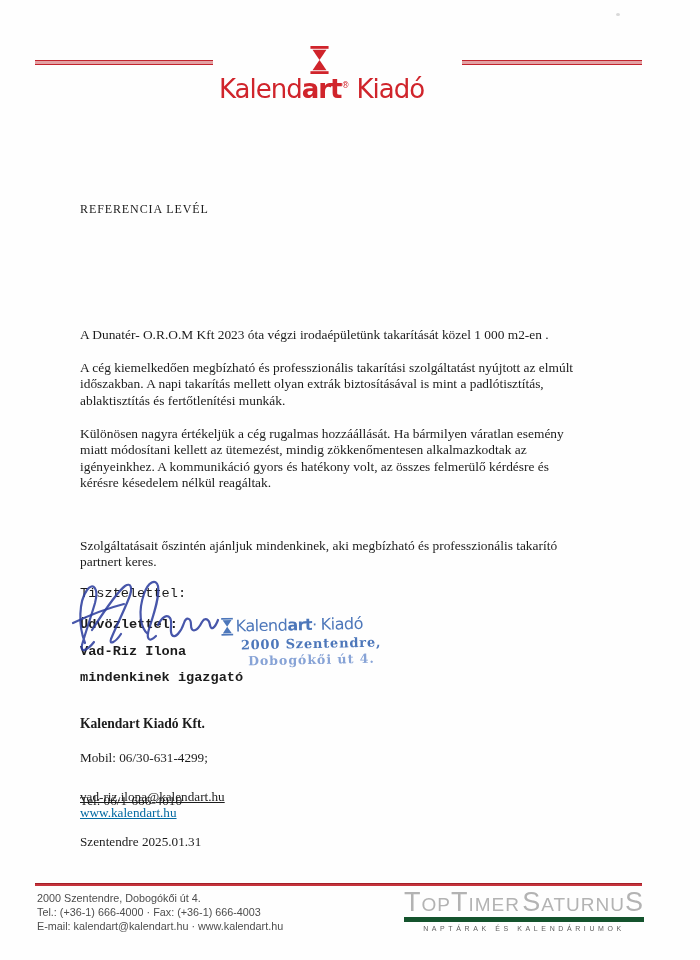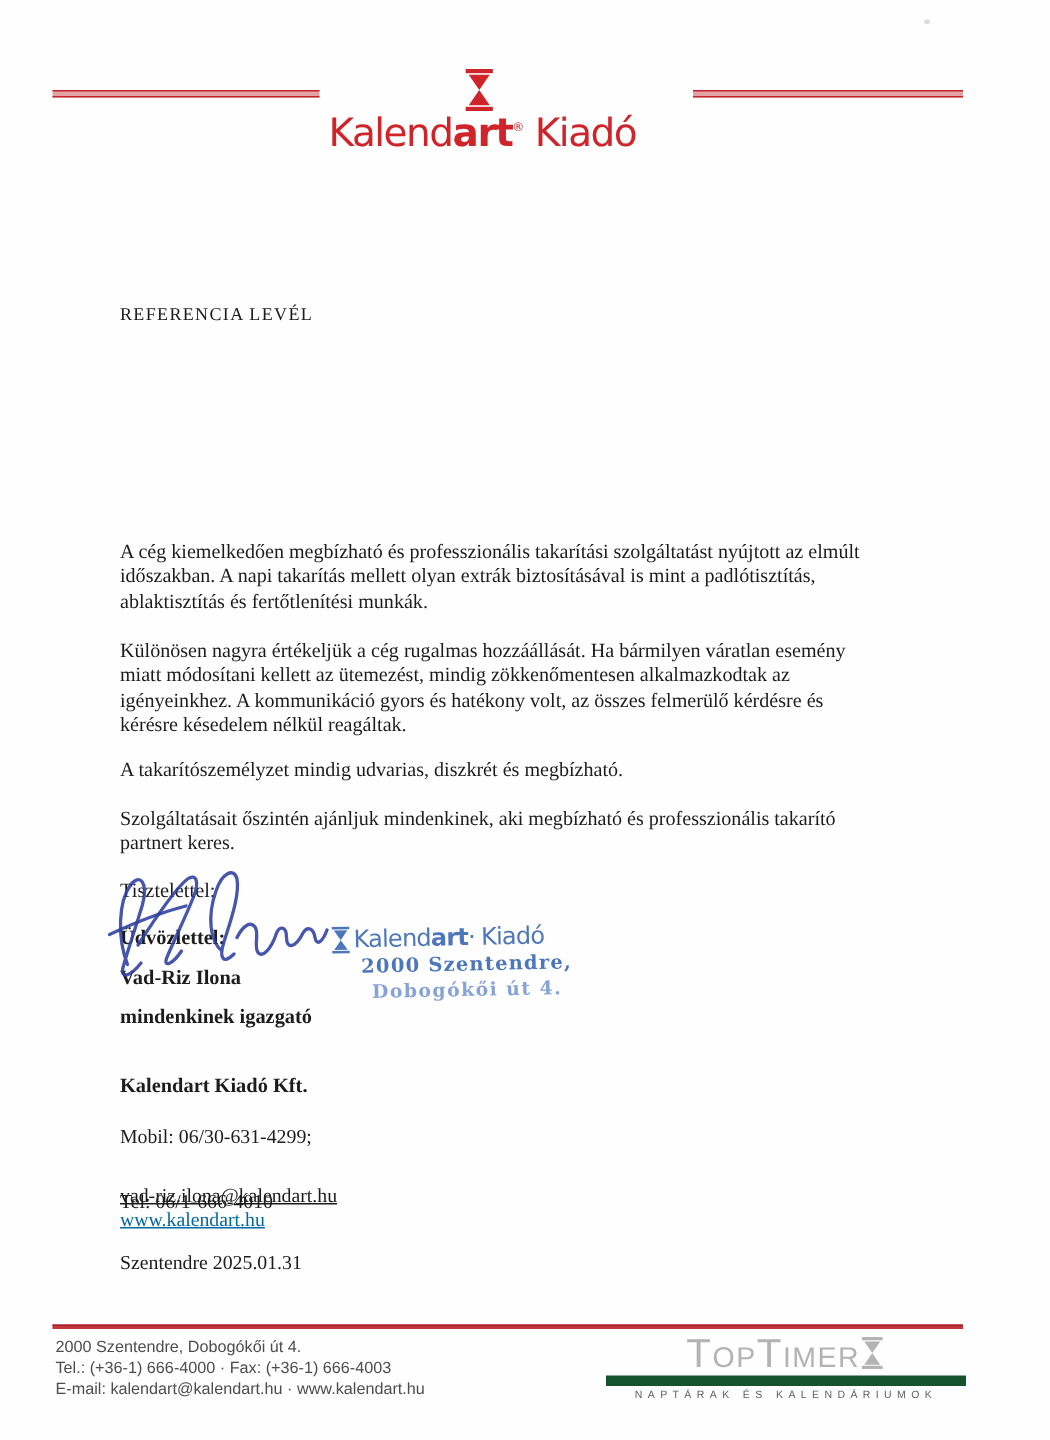--- a/index.html
+++ b/index.html
@@ -20,21 +20,21 @@
   .logo .hg { width:21px; height:28px; margin-right:4px; }
   .logo-text { font-family:"DejaVu Sans", sans-serif; font-size:26px; letter-spacing:-1px; white-space:nowrap; }
   .logo-text .bold { font-weight:bold; }
   .logo-text sup { font-size:8px; vertical-align:10px; letter-spacing:0; }
   .logo-text .word2 { margin-left:7px; }
   .speck { position:absolute; left:616px; top:13px; width:4px; height:3px; background:#d9d9d9; border-radius:50%; }
   
   #title { position:absolute; left:80px; top:202px; font-size:12px; letter-spacing:0.9px; }
   .para { position:absolute; left:80px; width:590px; font-size:13.4px; line-height:16.3px; white-space:pre-line; }
   #p1 { top:327px; } #p2 { top:360px; } #p3 { top:426px; } #p4 { top:505px; } #p5 { top:538px; }
-  .sig-text { position:absolute; left:80px; font-size:13.6px; white-space:nowrap; }
+  .sig-text { position:absolute; left:80px; font-size:13.6px; white-space:nowrap;font-family:Liberation Mono, monospace; }
   #closing1 { top:586px; }
   #closing2 { top:617px; font-weight:bold; }
   #signer   { top:644px; font-weight:bold; }
   #role     { top:670px; font-weight:bold; }
   #signature-svg { position:absolute; left:68px; top:573px; width:152px; height:92px; }
   #signature-svg path { stroke:#2e3f9e; stroke-width:2.2; fill:none; stroke-linecap:round; stroke-linejoin:round; opacity:.88; }
   
   .stamp { position:absolute; left:221px; top:615px; width:180px; color:#4d77ba; transform:rotate(-1.2deg); }
   .stamp-line1 { display:flex; align-items:center; font-family:"DejaVu Sans", sans-serif; font-size:16px; letter-spacing:-0.5px; white-space:nowrap; }
   .stamp-line1 .hg { width:13px; height:18px; margin-right:2px; }
@@ -52,21 +52,21 @@
   #website  { top:805px; text-decoration:underline; color:#0369a1; }
   #dateline { top:834px;text-align:center; }
   
   .footer-rule { position:absolute; left:35px; top:883px; width:607px; height:3px; background:#c5333c; border-top:1px solid #a31f28; }
   .footer-left { position:absolute; left:37px; top:891px; font-family:"Liberation Sans", sans-serif; font-size:10.8px; color:#4d4d4d; line-height:14px; }
   .footer-brand { position:absolute; left:404px; top:888px; width:240px; }
   .fb-line {
     display:flex; align-items:center; justify-content:center;
     font-family:"Liberation Sans", sans-serif; font-variant:small-caps;
     font-size:27px; letter-spacing:1px; line-height:28px; color:#b3b3b3;
-    border-bottom:7px solid #14532d; padding-bottom:1px; white-space:nowrap;
+    border-bottom:5px solid #14532d; padding-bottom:1px; white-space:nowrap;
   }
   .fb-line .hg { width:15px; height:22px; margin:0 1px; color:#b3b3b3; }
   .fb-tagline { margin-top:3px; text-align:center; font-family:"Liberation Sans", sans-serif; font-size:7px; letter-spacing:3.6px; color:#5e5e5e; white-space:nowrap; }
 </style>
 </head>
 <body>
 
 <div class="page">
 
   <div class="hrule" id="rule-left"></div>
@@ -76,28 +76,28 @@
       <rect x="1" y="0" width="22" height="3.4" fill="currentColor"></rect>
       <rect x="1" y="30.6" width="22" height="3.4" fill="currentColor"></rect>
       <path d="M3.5 4.6h17L12 17z" fill="currentColor"></path>
       <path d="M12 17l8.5 12.4h-17z" fill="currentColor"></path>
     </svg>
     <span class="logo-text"><span>Kalend</span><span class="bold">art</span><sup>®</sup><span class="word2">Kiadó</span></span>
   </div>
   <div class="speck"></div>
 
   <div id="title">REFERENCIA LEVÉL</div>
+  <p class="para" id="p1">A Dunatér- O.R.O.M Kft 2023 óta végzi irodaépületünk takarítását közel 1 000 m2-en .</p>
   <p class="para" id="p3">Különösen nagyra értékeljük a cég rugalmas hozzáállását. Ha bármilyen váratlan esemény
 miatt módosítani kellett az ütemezést, mindig zökkenőmentesen alkalmazkodtak az
 igényeinkhez. A kommunikáció gyors és hatékony volt, az összes felmerülő kérdésre és
 kérésre késedelem nélkül reagáltak.</p>
   <p class="para" id="p2">A cég kiemelkedően megbízható és professzionális takarítási szolgáltatást nyújtott az elmúlt
 időszakban. A napi takarítás mellett olyan extrák biztosításával is mint a padlótisztítás,
 ablaktisztítás és fertőtlenítési munkák.</p>
-  <p class="para" id="p4">A takarítószemélyzet mindig udvarias, diszkrét és megbízható.</p>
   <p class="para" id="p5">Szolgáltatásait őszintén ajánljuk mindenkinek, aki megbízható és professzionális takarító
 partnert keres.</p>
 
   <div class="sig-text" id="closing1">Tisztelettel:</div>
   <div class="sig-text" id="closing2">Üdvözlettel:</div>
   <div class="sig-text" id="signer">Vad-Riz Ilona</div>
   <div class="sig-text" id="role">mindenkinek igazgató</div>
 
   <svg id="signature-svg" viewBox="0 0 152 92">
     <path d="M17,70 C10,52 11,28 19,17 C25,9 31,15 27,30 C22,47 17,61 14,72 C12,80 19,78 26,69"></path>
@@ -139,17 +139,18 @@
   </div>
   <div class="footer-brand">
     <div class="fb-line">
       <span>TopTimer</span>
       <svg class="hg" viewBox="0 0 24 34">
         <rect x="1" y="0" width="22" height="3.4" fill="currentColor"></rect>
         <rect x="1" y="30.6" width="22" height="3.4" fill="currentColor"></rect>
         <path d="M3.5 4.6h17L12 17z" fill="currentColor"></path>
         <path d="M12 17l8.5 12.4h-17z" fill="currentColor"></path>
       </svg>
+      <span>SaturnuS</span>
     </div>
     <div class="fb-tagline">NAPTÁRAK ÉS KALENDÁRIUMOK</div>
   </div>
 
 </div>
 
 </body></html>

